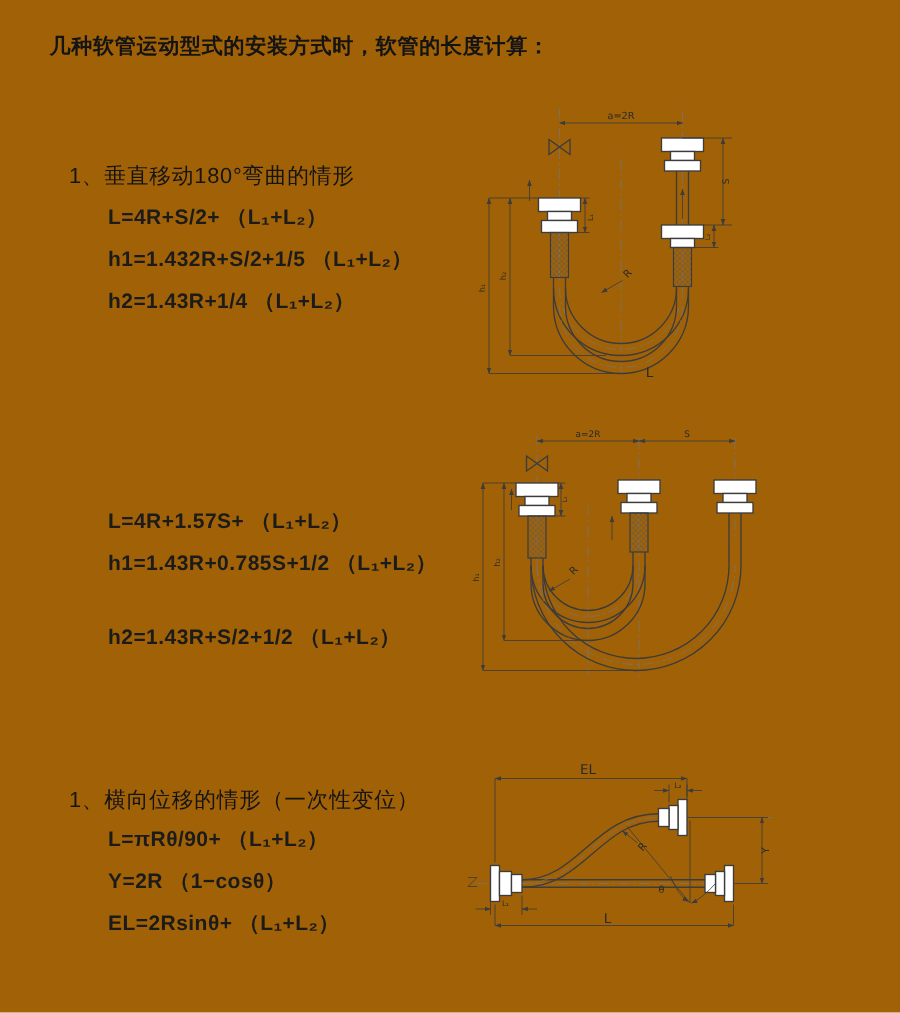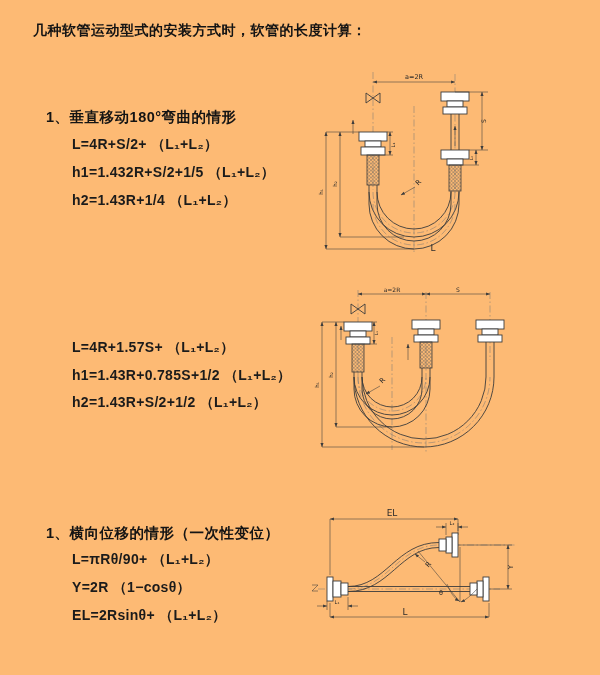--- a/index.html
+++ b/index.html
@@ -1,19 +1,19 @@
 <!DOCTYPE html>
 <html><head>
 <meta charset="utf-8">
 <style>
   html,body { margin:0; padding:0; background:#f4f4f4; }
-  .page { position:relative; width:600px; height:675px; background:#fdba74;
+  .page { position:relative; width:600px; height:675px; background:#a16207;
           font-family:"Liberation Sans","DejaVu Sans",sans-serif; color:#141414; overflow:hidden; }
   .title { position:absolute; left:33px; top:22px; font-size:14px; font-weight:700; letter-spacing:.5px; }
-  .sec-heading { position:absolute; font-size:14.5px; font-weight:700; letter-spacing:.5px; }
+  .sec-heading { position:absolute; font-size:14.5px; font-weight:400; letter-spacing:.5px; }
   .formula { position:absolute; font-size:14px; font-weight:700; color:#1b1b1b; letter-spacing:.3px; }
   svg.diagram { position:absolute; }
   svg text { font-family:"DejaVu Sans",sans-serif; fill:#2a2a2a; }
   .ln   { fill:none; stroke:#3c3c3c; stroke-width:.9; }
   .thin { fill:none; stroke:#3c3c3c; stroke-width:.55; }
   .cl   { fill:none; stroke:#767676; stroke-width:.5; stroke-dasharray:7 2.5 1.5 2.5; }
   .dim  { fill:none; stroke:#3c3c3c; stroke-width:.55; }
   .fl   { fill:#ffffff; stroke:#3c3c3c; stroke-width:.9; }
   .vv   { fill:none; stroke:#3c3c3c; stroke-width:.9; }
 </style>
@@ -24,21 +24,21 @@
 
   <div class="title">几种软管运动型式的安装方式时，软管的长度计算：</div>
 
   <div class="sec-heading" style="left:46px; top:108px;">1、垂直移动180°弯曲的情形</div>
   <div class="formula" style="left:72px; top:136px;">L=4R+S/2+ （L₁+L₂）</div>
   <div class="formula" style="left:72px; top:164px;">h1=1.432R+S/2+1/5 （L₁+L₂）</div>
   <div class="formula" style="left:72px; top:192px;">h2=1.43R+1/4 （L₁+L₂）</div>
 
   <div class="formula" style="left:72px; top:339px;text-align:center;">L=4R+1.57S+ （L₁+L₂）</div>
   <div class="formula" style="left:72px; top:367px;">h1=1.43R+0.785S+1/2 （L₁+L₂）</div>
-  <div class="formula" style="left:72px; top:394px;">h2=1.43R+S/2+1/2 （L₁+L₂）</div>
+  <div class="formula" style="left:72px; top:416px;">h2=1.43R+S/2+1/2 （L₁+L₂）</div>
 
   <div class="sec-heading" style="left:46px; top:524px;">1、横向位移的情形（一次性变位）</div>
   <div class="formula" style="left:72px; top:551px;">L=πRθ/90+ （L₁+L₂）</div>
   <div class="formula" style="left:72px; top:579px;">Y=2R （1−cosθ）</div>
   <div class="formula" style="left:72px; top:607px;">EL=2Rsinθ+ （L₁+L₂）</div>
 
   <svg class="diagram" style="left:308px; top:62px;" width="220" height="195" viewBox="0 0 220 195">
     <defs>
       <marker id="ar1" viewBox="0 0 10 10" refX="9" refY="5" markerWidth="8" markerHeight="8" orient="auto-start-reverse">
         <path d="M0 1.5 L9.5 5 L0 8.5 z" fill="#3c3c3c"></path>

